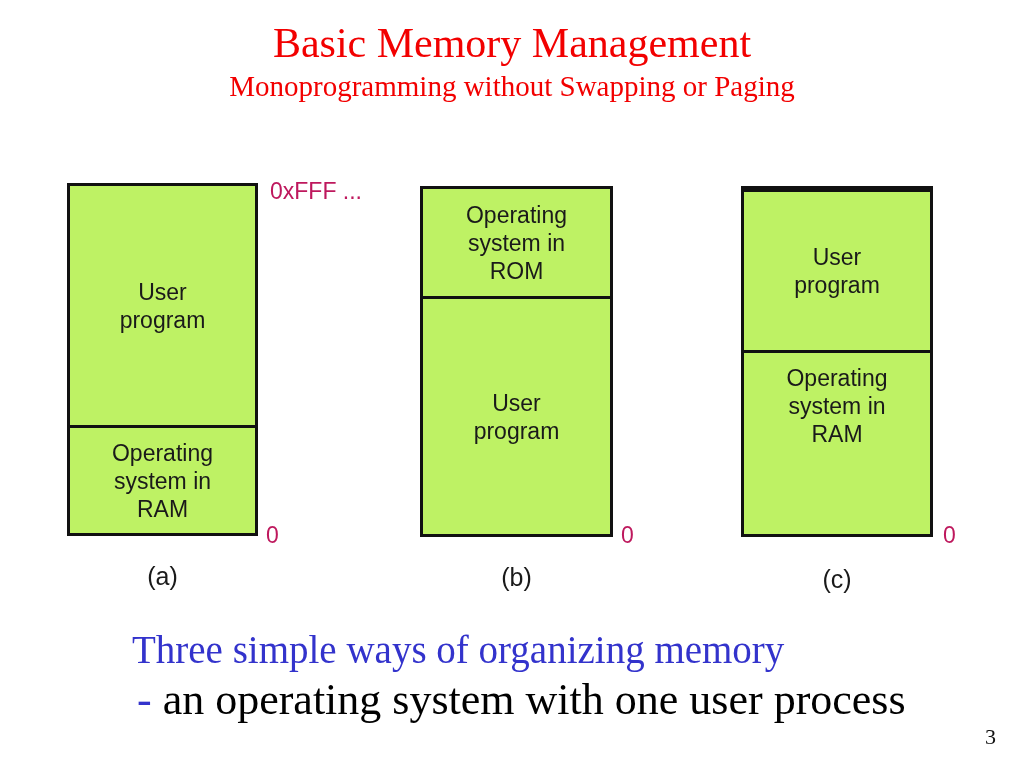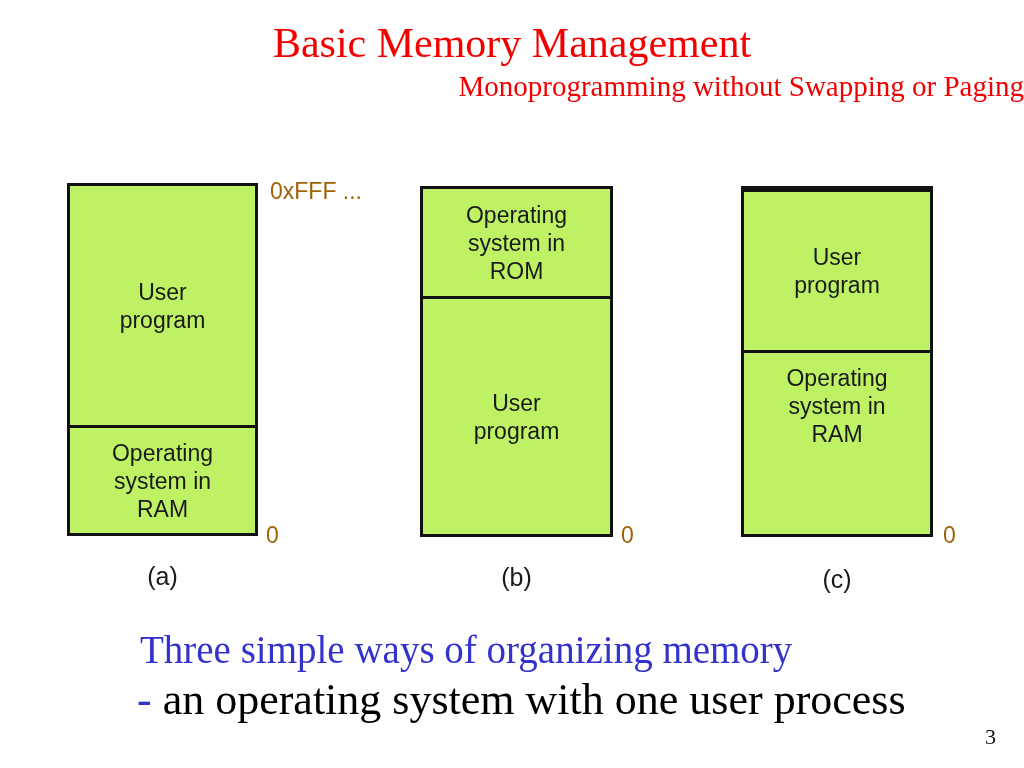--- a/index.html
+++ b/index.html
@@ -26,21 +26,20 @@
     text-align: center;
     color: #f20000;
   }
   .title {
     font-size: 42px;
     line-height: 50px;
   }
   .subtitle {
     font-size: 29px;
     line-height: 36px;
-    text-align: right;
   }
 
   
   .memory-box {
     position: absolute;
     border: 3px solid #111;
     background: #bef264;
     display: flex;
     flex-direction: column;
     box-sizing: border-box;
@@ -69,21 +68,21 @@
   .sec-b-1 { height: 238px; }
   .sec-c-0 { height: 76px;  }
   .sec-c-1 { height: 161px; }
   .sec-c-2 { height: 108px; }
 
   .addr {
     position: absolute;
     font-family: "Liberation Sans", sans-serif;
     font-size: 23px;
     line-height: 26px;
-    color: #a16207;
+    color: #be185d;
     white-space: nowrap;
   }
   .addr-top-a  { left: 270px; top: 178px; }
   .addr-zero-a { left: 266px; top: 522px; }
   .addr-zero-b { left: 621px; top: 522px; }
   .addr-zero-c { left: 943px; top: 522px; }
 
   .fig-label {
     position: absolute;
     font-family: "Liberation Sans", sans-serif;
@@ -91,21 +90,21 @@
     color: #1a1a1a;
     text-align: center;
   }
   .label-a { left: 67px;  top: 562px; width: 191px; }
   .label-b { left: 420px; top: 563px; width: 193px; }
   .label-c { left: 741px; top: 565px; width: 192px; }
 
   
   .caption-heading {
     position: absolute;
-    left: 140px;
+    left: 132px;
     top: 628px;
     font-size: 39px;
     line-height: 44px;
     color: #3333cc;
     white-space: nowrap;
   }
   .caption-body {
     position: absolute;
     left: 137px;
     top: 680px;

